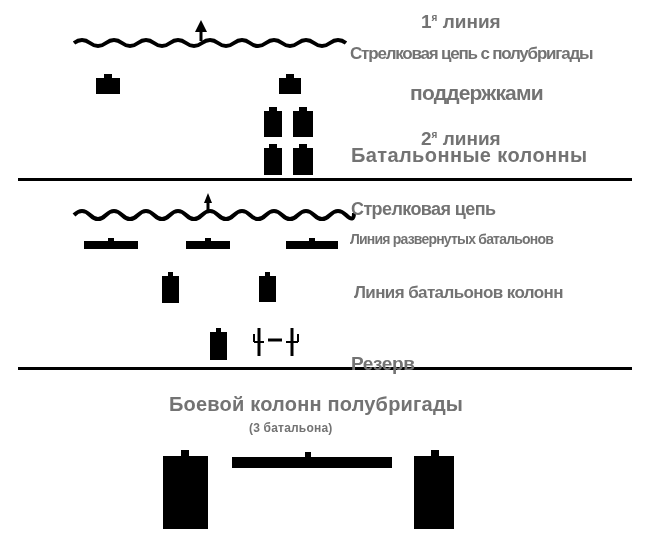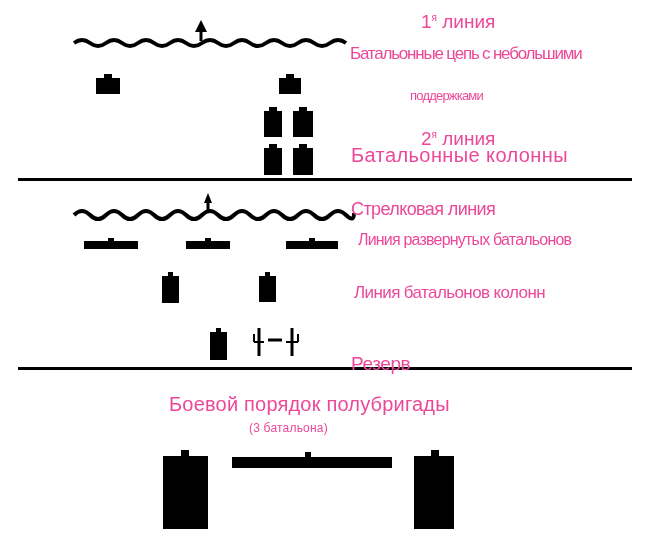--- a/index.html
+++ b/index.html
@@ -1,19 +1,19 @@
 <!DOCTYPE html>
 <html><head>
   <meta charset="utf-8">
   <style>
     html, body { margin: 0; padding: 0; background: #ffffff; }
     body { width: 648px; height: 546px; position: relative; overflow: hidden;
            font-family: "Liberation Sans", "DejaVu Sans", sans-serif; color: #000; }
-    .lbl { position: absolute; font-weight: normal; font-stretch: condensed;
-           white-space: nowrap; color: #ec4899; transform-origin: left top; }
+    .lbl { position: absolute; font-weight: bold; font-stretch: condensed;
+           white-space: nowrap; color: #737373; transform-origin: left top; }
     .sep { position: absolute; left: 18px; width: 614px; height: 3px; background: #000; }
     svg { position: absolute; left: 0; top: 0; }
   </style>
 </head>
 <body>
 
 <svg width="648" height="546" viewBox="0 0 648 546">
 
   <g>
     <path d="M74 43 q8 -6 16 0 t16 0 t16 0 t16 0 t16 0 t16 0 t16 0 t16 0 t16 0 t16 0 t16 0 t16 0 t16 0 t16 0 t16 0 t16 0 t16 0" fill="none" stroke="#000" stroke-width="4"></path>
@@ -82,26 +82,26 @@
     <rect x="431" y="450" width="8" height="7" fill="#000"></rect>
   </g>
 </svg>
 
 <div class="sep" style="top:178px;"></div>
 <div class="sep" style="top:367px;"></div>
 
 <div class="lbl" style="left:421px; top:11px; font-size:19px;">
   <span>1</span><sup style="font-size:10px;">я</sup> <span>линия</span>
 </div>
-<div class="lbl" style="left:350px; top:44px; font-size:17px; letter-spacing:-1.2px;">Батальонные цепь с небольшими</div>
-<div class="lbl" style="left:410px; top:88px; font-size:13px; letter-spacing:-0.8px;">поддержками</div>
+<div class="lbl" style="left:350px; top:44px; font-size:17px; letter-spacing:-1.2px;">Стрелковая цепь с полубригады</div>
+<div class="lbl" style="left:410px; top:81px; font-size:21px; letter-spacing:-0.8px;">поддержками</div>
 <div class="lbl" style="left:421px; top:128px; font-size:19px;">
   <span>2</span><sup style="font-size:10px;">я</sup> <span>линия</span>
 </div>
 <div class="lbl" style="left:351px; top:144px; font-size:20px; letter-spacing:0.4px;text-align:center;">Батальонные колонны</div>
 
-<div class="lbl" style="left:351px; top:199px; font-size:18px; letter-spacing:-0.6px;">Стрелковая линия</div>
-<div class="lbl" style="left:358px; top:231px; font-size:16px; letter-spacing:-0.8px;">Линия развернутых батальонов</div>
+<div class="lbl" style="left:351px; top:199px; font-size:18px; letter-spacing:-0.6px;">Стрелковая цепь</div>
+<div class="lbl" style="left:350px; top:231px; font-size:14px; letter-spacing:-0.8px;">Линия развернутых батальонов</div>
 <div class="lbl" style="left:354px; top:283px; font-size:17px; letter-spacing:-0.6px;">Линия батальонов колонн</div>
 <div class="lbl" style="left:351px; top:353px; font-size:19px; letter-spacing:-0.4px;">Резерв</div>
 
-<div class="lbl" style="left:169px; top:393px; font-size:20px; letter-spacing:0.2px;">Боевой порядок полубригады</div>
+<div class="lbl" style="left:169px; top:393px; font-size:20px; letter-spacing:0.2px;">Боевой колонн полубригады</div>
 <div class="lbl" style="left:249px; top:421px; font-size:12px; letter-spacing:0.2px;">(3 батальона)</div>
 
 </body></html>

